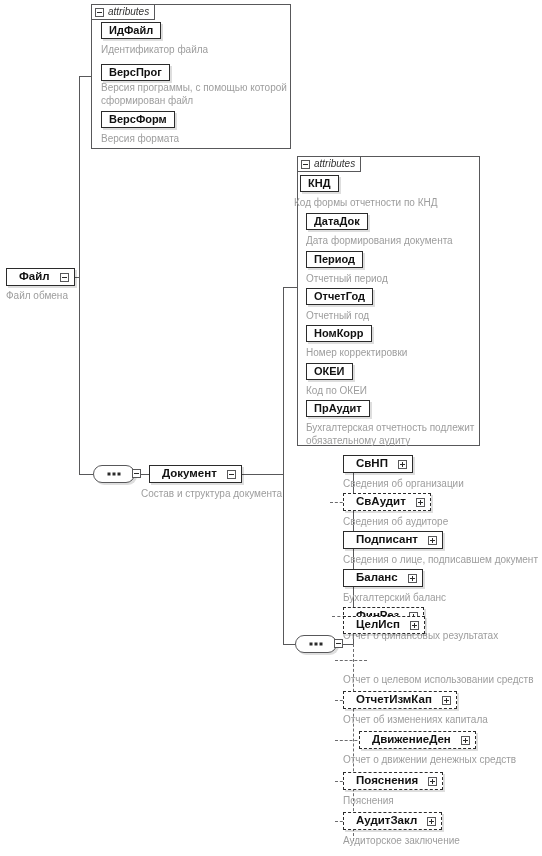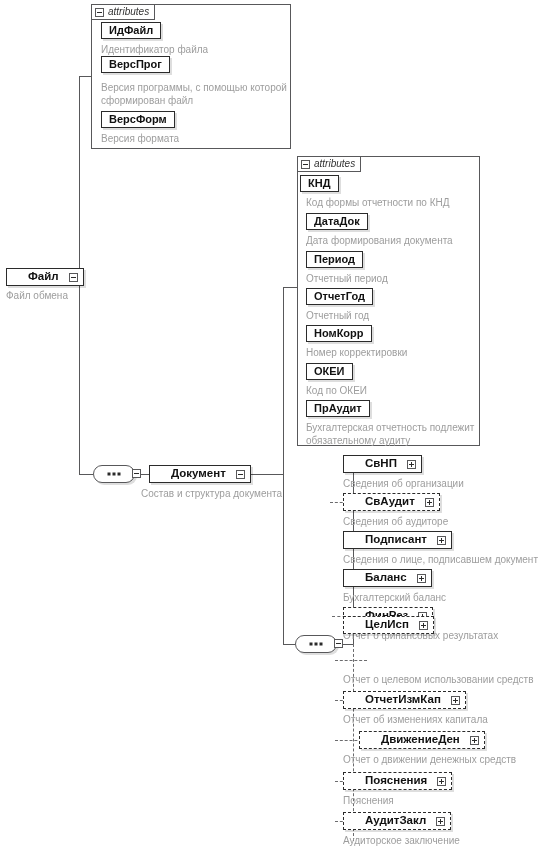--- a/index.html
+++ b/index.html
@@ -126,21 +126,21 @@
     white-space: pre;
   }
 
   
   .node {
     position: absolute;
     display: inline-flex;
     align-items: center;
     gap: 10px;
     height: 18px;
-    padding: 0 5px 0 21px;
+    padding: 0 5px 0 12px;
     border: 1.5px solid #2b2b2b;
     background: #ffffff;
     box-shadow: 2px 2px 0 0 rgba(0,0,0,0.13);
     box-sizing: border-box;
     white-space: nowrap;
     z-index: 2;
   }
   .node .nm {
     font-size: 11.5px;
     font-weight: bold;
@@ -200,21 +200,21 @@
       <span class="pm"></span>
       <span class="lbl">attributes</span>
     </div>
   </div>
 
   <div class="attr-item" style="left:101px; top:22px;">
     <span>ИдФайл</span>
   </div>
   <div class="desc" style="left:101px; top:43px;">Идентификатор файла</div>
 
-  <div class="attr-item" style="left:101px; top:56px;">
+  <div class="attr-item" style="left:101px; top:64px;">
     <span>ВерсПрог</span>
   </div>
   <div class="desc" style="left:101px; top:81px;">Версия программы, с помощью которой
 сформирован файл</div>
 
   <div class="attr-item" style="left:101px; top:111px;">
     <span>ВерсФорм</span>
   </div>
   <div class="desc" style="left:101px; top:132px;">Версия формата</div>
 
@@ -249,21 +249,21 @@
   <div class="attr-box" style="left:297px; top:156px; width:183px; height:290px;">
     <div class="attr-tab">
       <span class="pm"></span>
       <span class="lbl">attributes</span>
     </div>
   </div>
 
   <div class="attr-item" style="left:300px; top:175px;justify-content:flex-end;">
     <span>КНД</span>
   </div>
-  <div class="desc" style="left:306px; top:196px;">Код формы отчетности по КНД</div>
+  <div class="desc" style="left:294px; top:196px;">Код формы отчетности по КНД</div>
 
   <div class="attr-item" style="left:306px; top:213px;">
     <span>ДатаДок</span>
   </div>
   <div class="desc" style="left:306px; top:234px;">Дата формирования документа</div>
 
   <div class="attr-item" style="left:306px; top:251px;">
     <span>Период</span>
   </div>
   <div class="desc" style="left:306px; top:272px;">Отчетный период</div>

